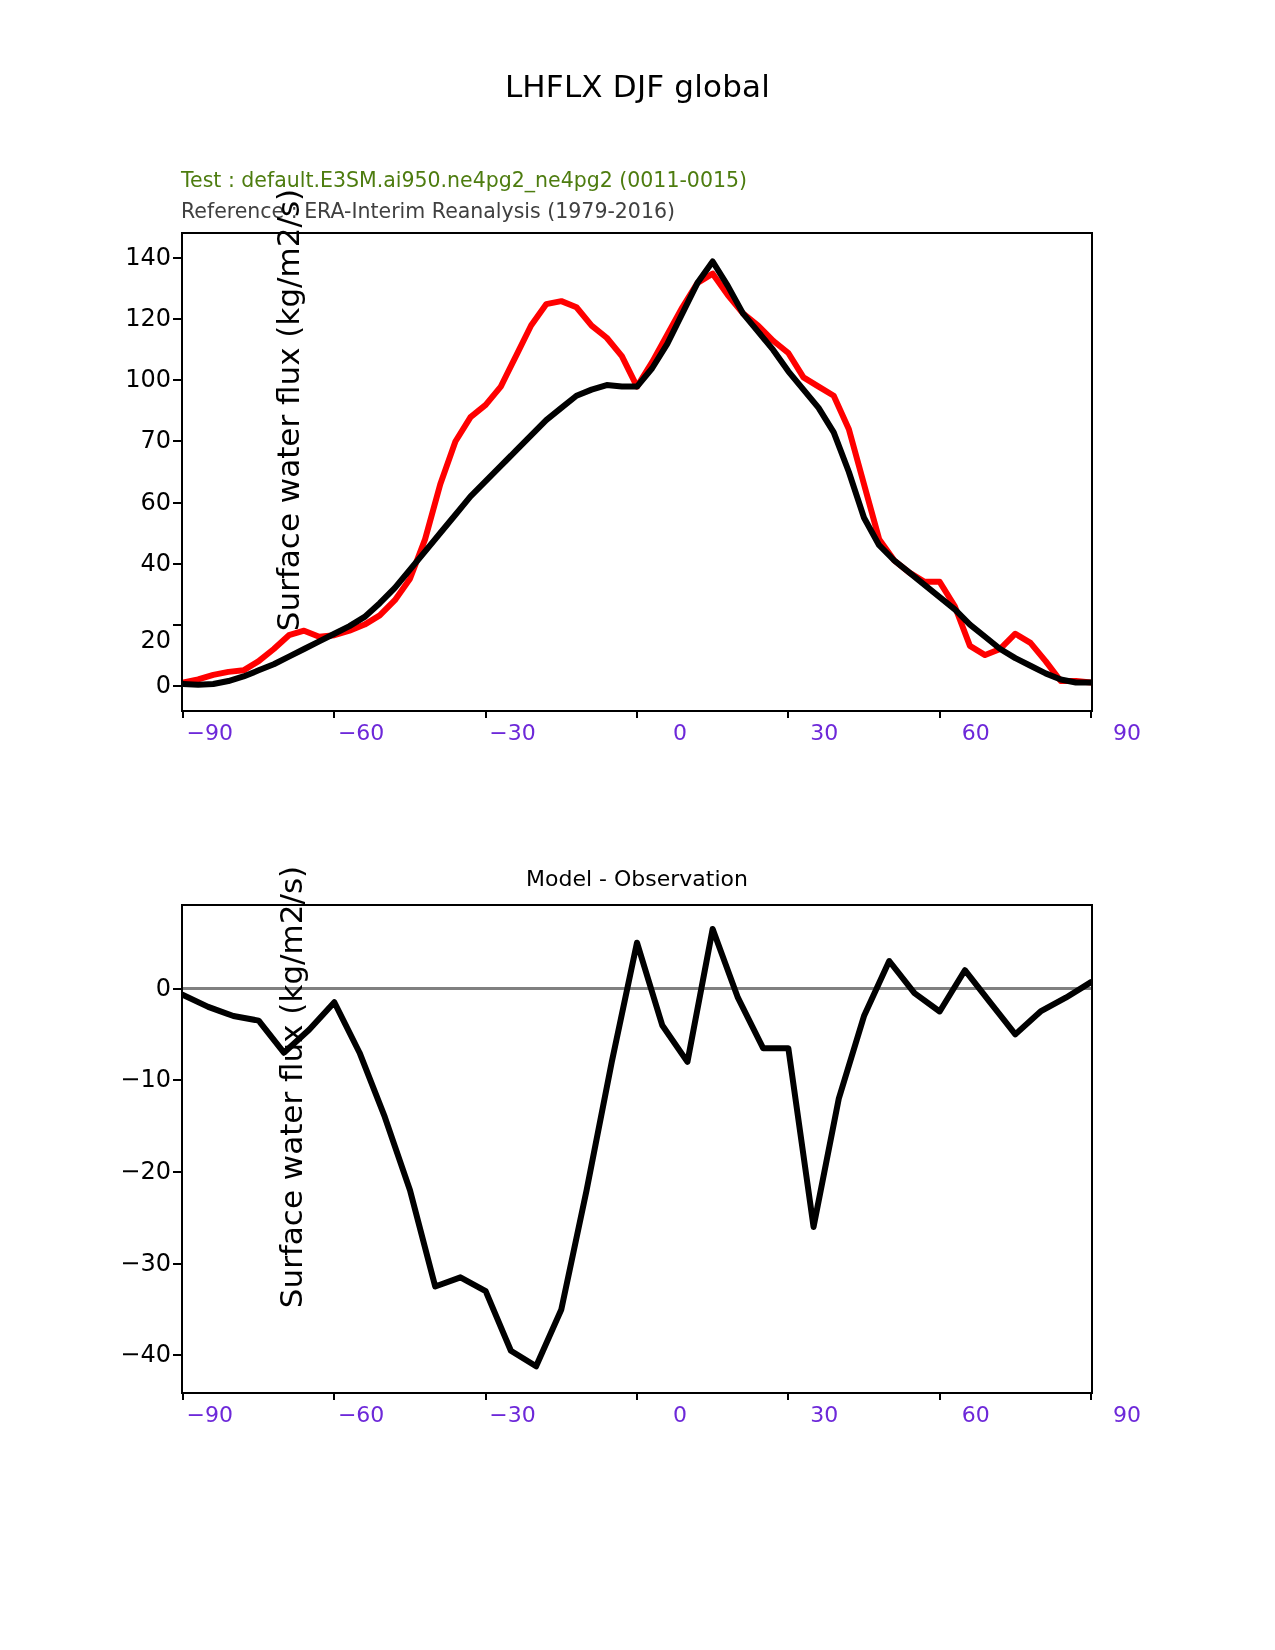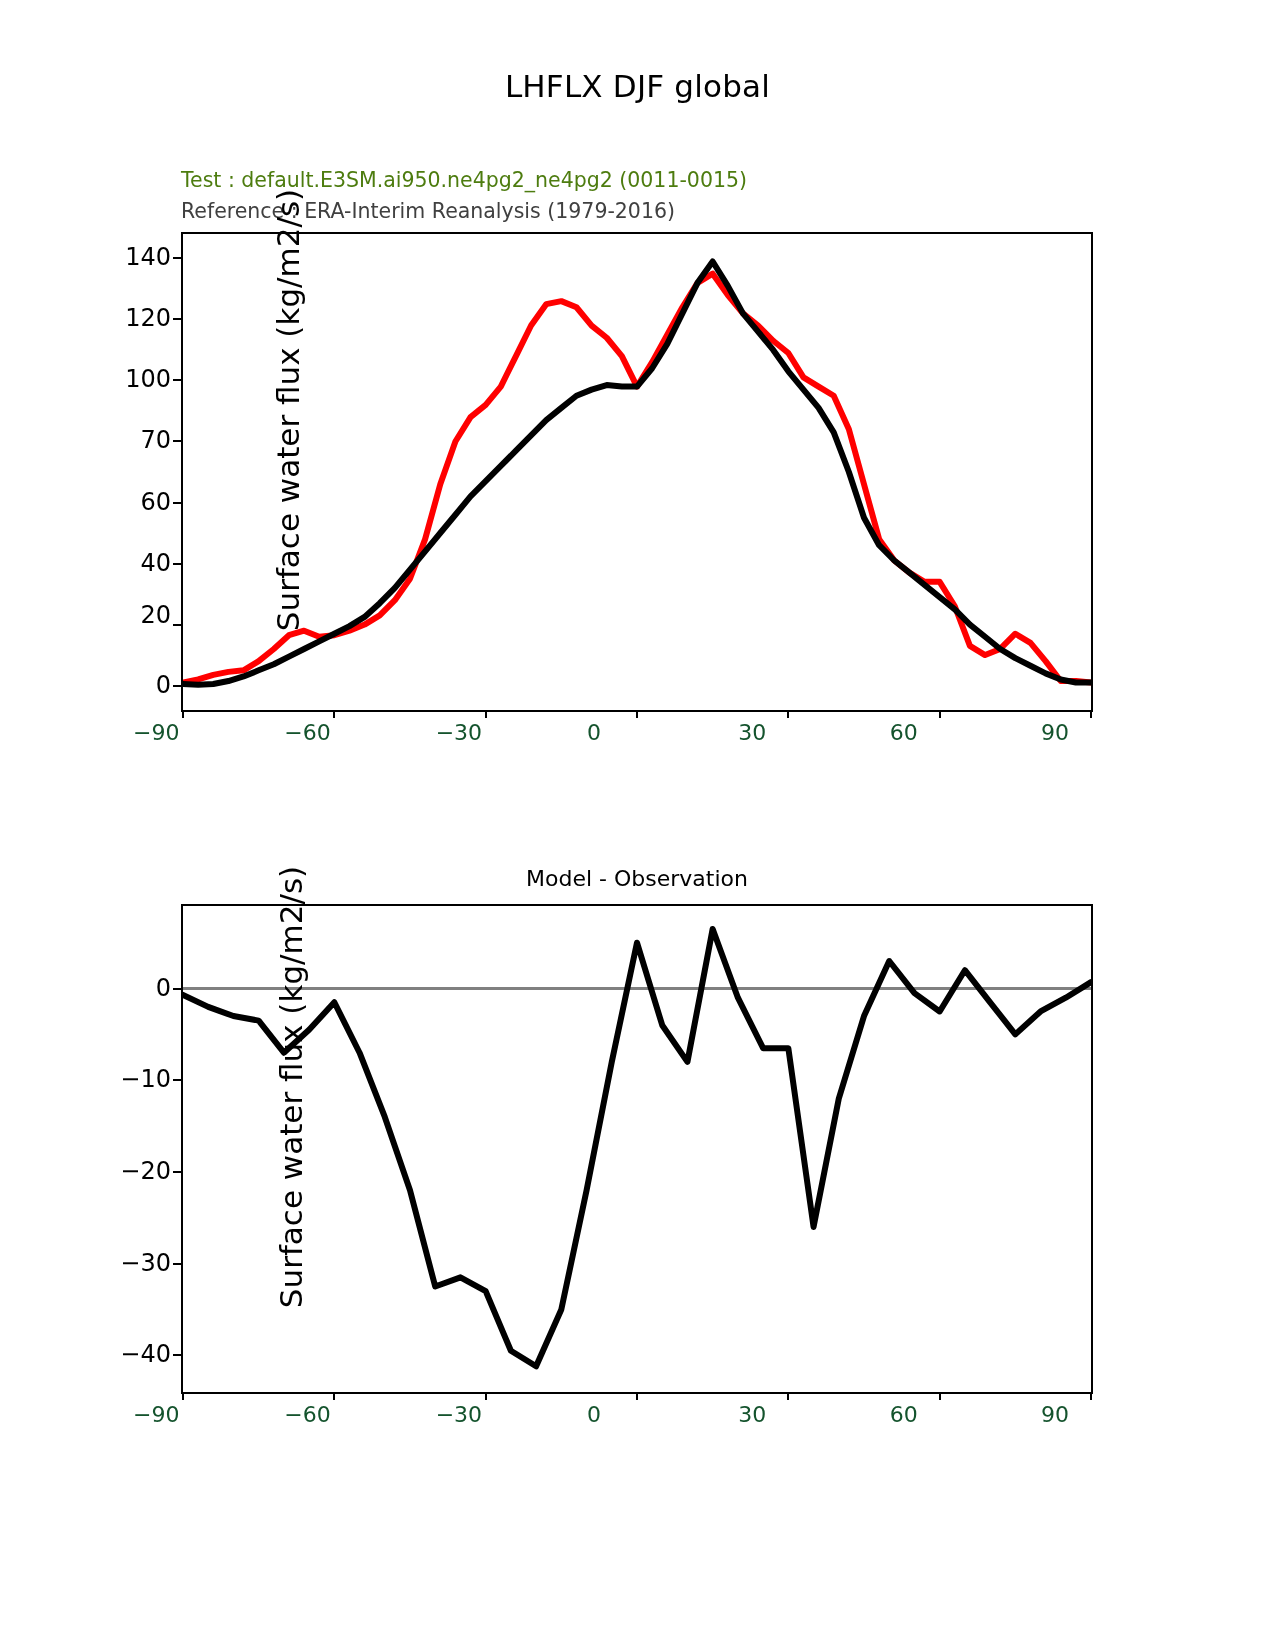--- a/index.html
+++ b/index.html
@@ -80,23 +80,23 @@
   .ytick-lbl {
     position: absolute;
     right: 0;
     text-align: right;
     font-size: 24px;
     color: #000;
     white-space: nowrap;
   }
   .xtick-lbl {
     position: absolute;
-    text-align: left;
+    text-align: right;
     font-size: 22px;
-    color: #14532d;
+    color: #6d28d9;
     white-space: nowrap;
   }
   .tickmark-y {
     position: absolute;
     width: 8px;
     height: 2px;
     background: #000;
   }
   .tickmark-x {
     position: absolute;
@@ -162,21 +162,21 @@
 
         <polyline id="line-test" fill="none" stroke="#000000" stroke-width="6" stroke-linejoin="round" stroke-linecap="round" points="0.00,450.06 15.13,450.67 30.27,450.06 45.40,447.01 60.53,442.44 75.67,436.33 90.80,430.23 105.93,422.60 121.07,414.97 136.20,407.35 151.33,399.72 166.47,392.09 181.60,382.94 196.73,369.21 211.87,353.95 227.00,335.64 242.13,317.33 257.27,299.03 272.40,280.72 287.53,262.41 302.67,247.15 317.80,231.90 332.93,216.64 348.07,201.38 363.20,186.13 378.33,173.92 393.47,161.72 408.60,155.62 423.73,151.04 438.87,152.56 454.00,152.56 469.13,134.26 484.27,109.85 499.40,79.33 514.53,48.82 529.67,27.46 544.80,51.87 559.93,79.33 575.07,97.64 590.20,115.95 605.33,137.31 620.47,155.62 635.60,173.92 650.73,198.33 665.87,238.00 681.00,283.77 696.13,311.23 711.27,326.49 726.40,338.69 741.53,350.90 756.67,363.10 771.80,375.31 786.93,390.56 802.07,402.77 817.20,414.97 832.33,424.13 847.47,431.76 862.60,439.38 877.73,445.49 892.87,448.54 908.00,448.54"></polyline>
       </svg>
     </div>
 
     <div id="ylabel-top">Surface water flux (kg/m2/s)</div>
 
     <div id="yticks-top">
         <div class="ytick-lbl" style="top: 438.59px; left: -78px; width: 68px;">0</div>
         <div class="tickmark-y" style="top: 452.59px; left: -8px;"></div>
-        <div class="ytick-lbl" style="top: 369px; left: -78px; width: 68px;">20</div>
+        <div class="ytick-lbl" style="top: 394px; left: -78px; width: 68px;">20</div>
         <div class="tickmark-y" style="top: 391.564px; left: -8px;"></div>
         <div class="ytick-lbl" style="top: 316.538px; left: -78px; width: 68px;">40</div>
         <div class="tickmark-y" style="top: 330.538px; left: -8px;"></div>
         <div class="ytick-lbl" style="top: 255.513px; left: -78px; width: 68px;">60</div>
         <div class="tickmark-y" style="top: 269.513px; left: -8px;"></div>
         <div class="ytick-lbl" style="top: 194.487px; left: -78px; width: 68px;">70</div>
         <div class="tickmark-y" style="top: 208.487px; left: -8px;"></div>
         <div class="ytick-lbl" style="top: 133.462px; left: -78px; width: 68px;">100</div>
         <div class="tickmark-y" style="top: 147.462px; left: -8px;"></div>
         <div class="ytick-lbl" style="top: 72.4359px; left: -78px; width: 68px;">120</div>

